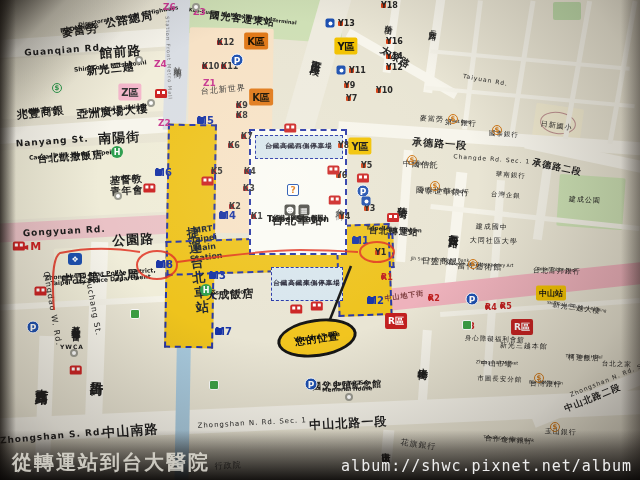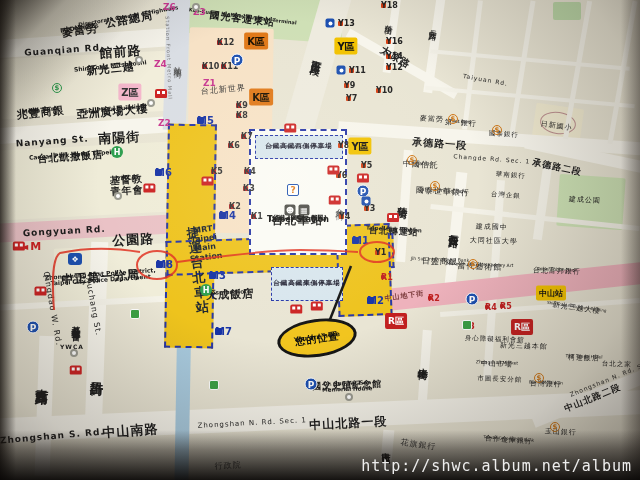--- a/index.html
+++ b/index.html
@@ -525,14 +525,15 @@
   <div id="you-are-here" style="z-index:41;">
     <span class="zh">您的位置</span>
     <span class="en">You are here</span>
   </div>
 
   <div class="vig" id="vig1" style="z-index:50;"></div>
   <div class="vig" id="vig2" style="z-index:50;"></div>
   <div class="vig" id="vig3" style="z-index:50;"></div>
   <div id="vig-bottom" style="z-index:51;"></div>
 
-  <div id="url-watermark">http://shwc.album.net/album</div>
+  <div id="caption-watermark">從轉運站到台大醫院</div>
+  <div id="url-watermark">album://shwc.pixnet.net/album</div>
 </div>
 
 </body></html>

